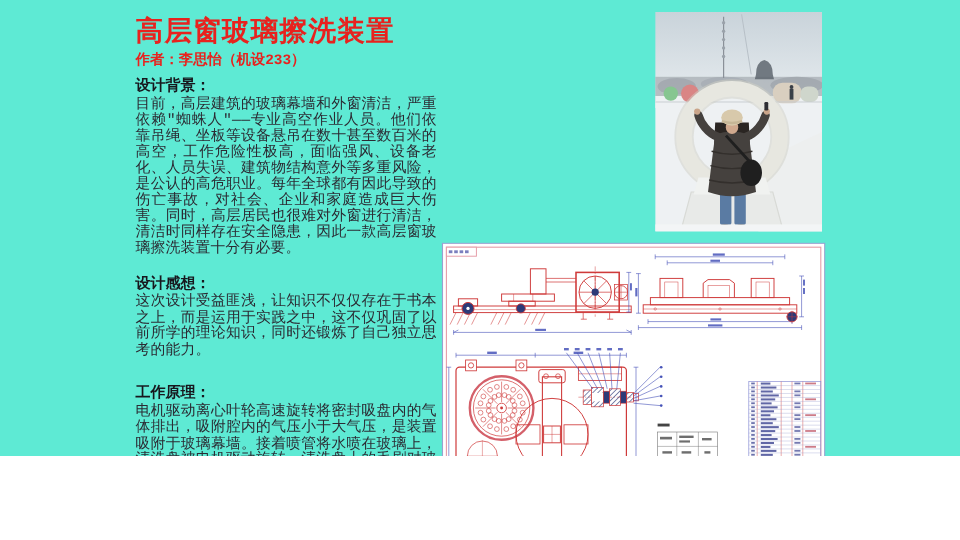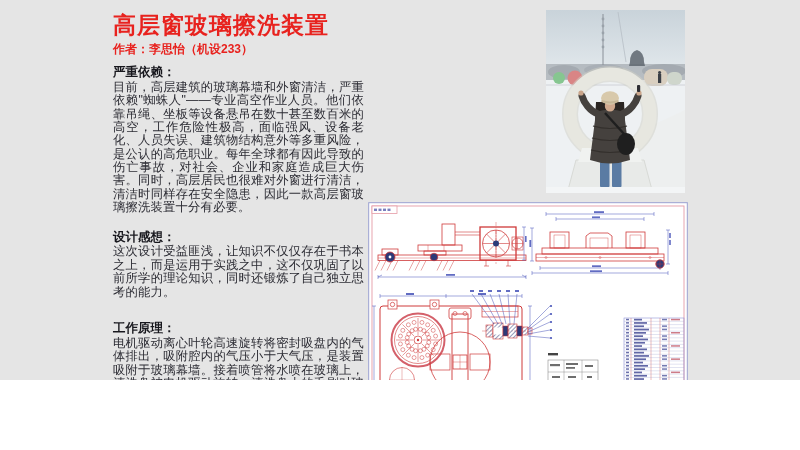--- a/index.html
+++ b/index.html
@@ -1,18 +1,18 @@
 <!DOCTYPE html>
 <html style="--accent: #e8221e;"><head>
 <meta charset="utf-8">
 <style>
   html,body{margin:0;padding:0;background:#ffffff;}
   .slide{
-    position:relative;width:800px;height:380px;background:#e5e5e5;overflow:hidden;
-    font-family:Liberation Sans, sans-serif;
+    position:relative;width:800px;height:380px;background:#5eead4;overflow:hidden;
+    font-family:Liberation Mono, monospace;
   }
   .title{
     position:absolute;left:113px;top:10px;width:440px;
     font-size:23px;font-weight:700;color:var(--accent,#e8221e);letter-spacing:1px;
   }
   .author{
     position:absolute;left:113px;top:41px;width:440px;
     font-size:12px;font-weight:700;color:var(--accent,#e8221e);
   }
   .text-col{
@@ -35,21 +35,21 @@
 </head>
 <body>
 
 <div class="slide">
 
   <div class="title">高层窗玻璃擦洗装置</div>
   <div class="author">作者：李思怡（机设233）</div>
 
   <div class="text-col">
     <div class="sec">
-      <h3>严重依赖：</h3>
+      <h3>设计背景：</h3>
       <p>目前，高层建筑的玻璃幕墙和外窗清洁，严重依赖"蜘蛛人"——专业高空作业人员。他们依靠吊绳、坐板等设备悬吊在数十甚至数百米的高空，工作危险性极高，面临强风、设备老化、人员失误、建筑物结构意外等多重风险，是公认的高危职业。每年全球都有因此导致的伤亡事故，对社会、企业和家庭造成巨大伤害。同时，高层居民也很难对外窗进行清洁，清洁时同样存在安全隐患，因此一款高层窗玻璃擦洗装置十分有必要。</p>
     </div>
     <div class="sec">
       <h3>设计感想：</h3>
       <p>这次设计受益匪浅，让知识不仅仅存在于书本之上，而是运用于实践之中，这不仅巩固了以前所学的理论知识，同时还锻炼了自己独立思考的能力。</p>
     </div>
     <div class="sec">
       <h3>工作原理：</h3>
       <p>电机驱动离心叶轮高速旋转将密封吸盘内的气体排出，吸附腔内的气压小于大气压，是装置吸附于玻璃幕墙。接着喷管将水喷在玻璃上，清洗盘被电机驱动旋转，清洗盘上的毛刷对玻璃进行擦洗，刮板将水渍刮干净。电机驱动后轮使装置向前移动，进而对整个玻璃幕墙进行清洁。</p>
     </div>

